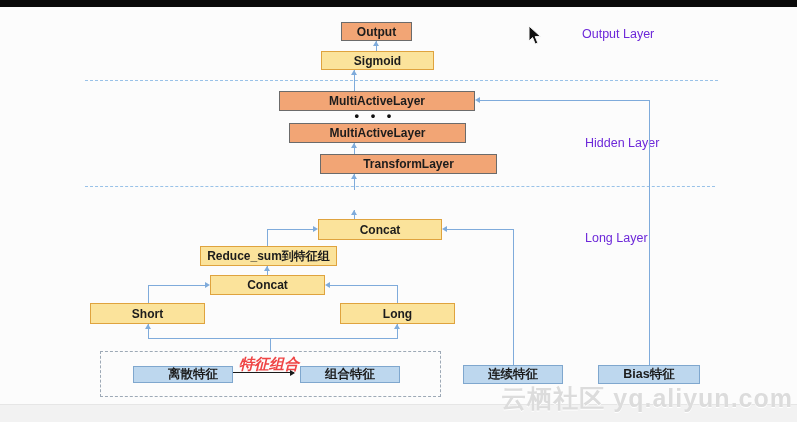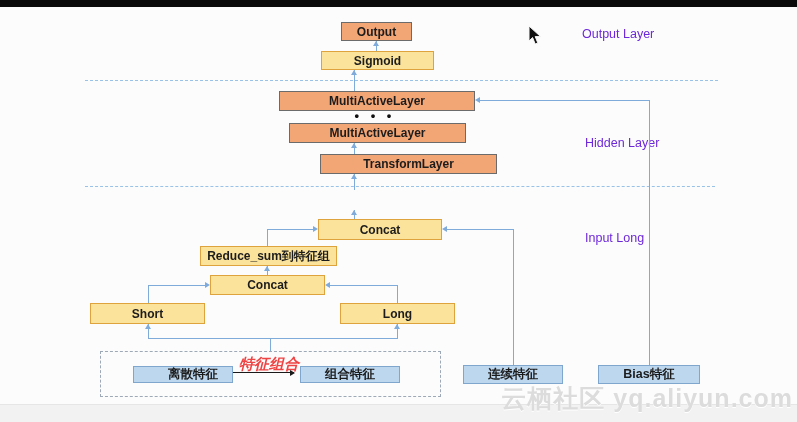--- a/index.html
+++ b/index.html
@@ -42,21 +42,21 @@
   .cursor{position:absolute;left:528px;top:25px;z-index:6;}
 </style>
 </head>
 <body>
 
 <div id="frame">
   <div id="stage" style="--line: #7FABDB;">
 
     <div class="layer-label" style="left:582px;top:27px;">Output Layer</div>
     <div class="layer-label" style="left:585px;top:136px;">Hidden Layer</div>
-    <div class="layer-label" style="left:585px;top:231px;">Input Long</div>
+    <div class="layer-label" style="left:585px;top:231px;">Long Layer</div>
 
     <div class="dots" style="left:350px;top:108px;">• • •</div>
 
     <div class="feat-label" style="left:239px;top:355px;">特征组合</div>
   <div class="sep" style="left: 85px; top: 80px; width: 633px; border-top-color: rgb(153, 194, 232);"></div>
       <div class="sep" style="left: 85px; top: 186px; width: 630px; border-top-color: rgb(153, 194, 232);"></div>
       <div class="gbox" style="left: 100px; top: 351px; width: 341px; height: 46px; border-color: rgb(157, 169, 182);"></div>
       <div class="ln" style="left: 376px; top: 41px; width: 1px; height: 10px;"></div>
       <div class="ln" style="left: 354px; top: 70px; width: 1px; height: 21px;"></div>
       <div class="ln" style="left: 354px; top: 143px; width: 1px; height: 11px;"></div>

